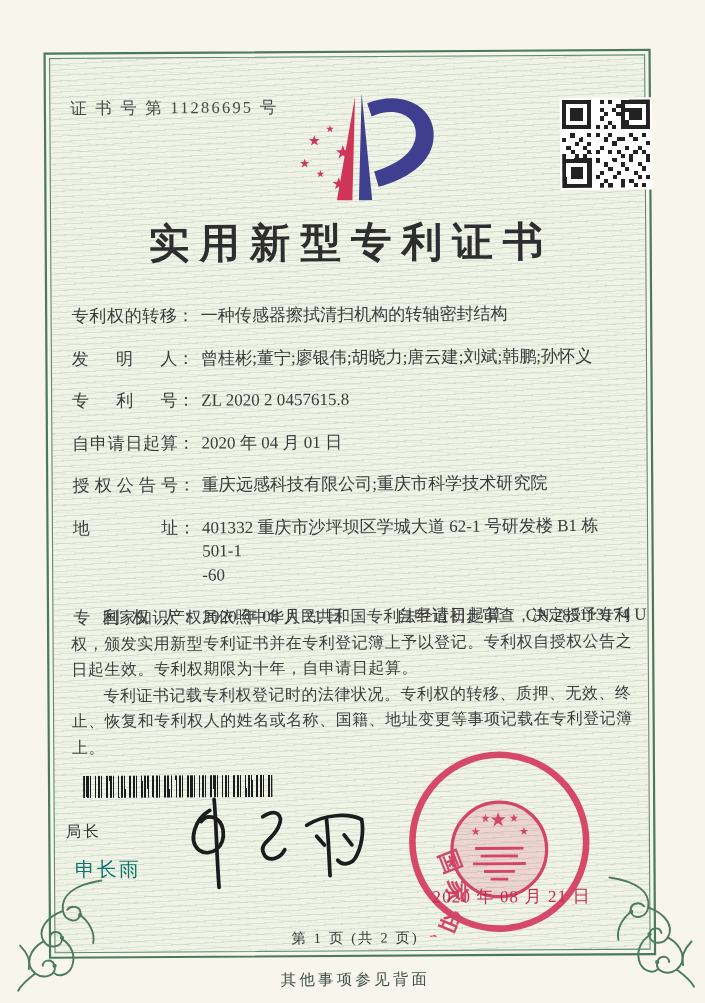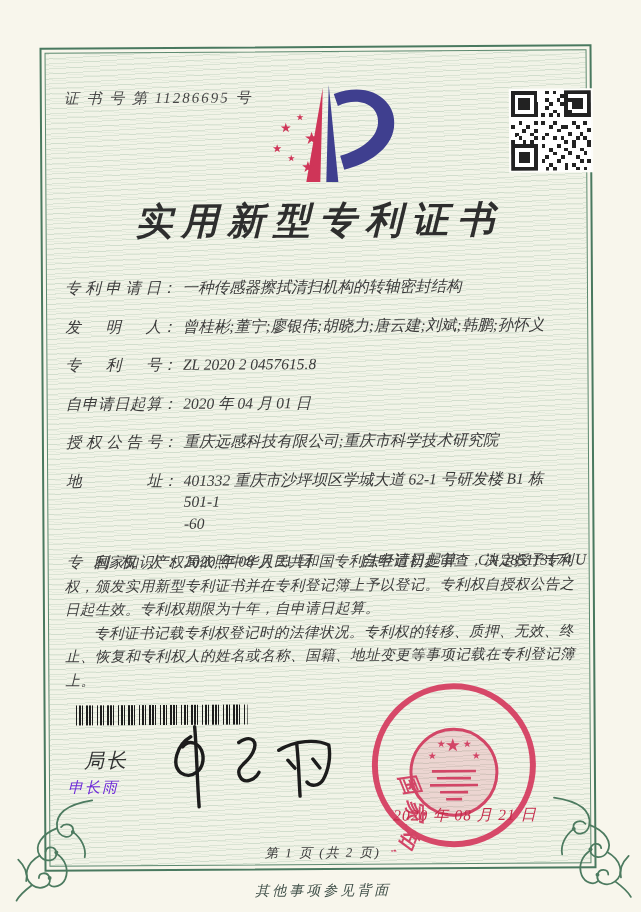--- a/index.html
+++ b/index.html
@@ -2,21 +2,21 @@
 <html><head>
 <meta charset="utf-8">
 <style>
   html,body{margin:0;padding:0;}
   body{
     width:641px;height:912px;
     background:#f8f6ec;
     font-family:"Liberation Serif","DejaVu Serif",serif;
     position:relative;overflow:hidden;
   }
-  .certificate{position:absolute;inset:0;font-style:italic;}
+  .certificate{position:absolute;inset:0;}
   .tilt{position:absolute;inset:0;transform:rotate(-0.35deg);transform-origin:50% 50%;}
 
   
   .frame{
     position:absolute;left:42px;top:46px;width:552px;height:824px;
     border:2.5px solid #49795f;box-sizing:border-box;z-index:1;
   }
   .frame-inner{
     position:absolute;inset:3px;border:1px solid #5d8a70;
     background:
@@ -52,22 +52,22 @@
   .legal p{margin:0;font-size:14.5px;line-height:23.5px;text-indent:2em;letter-spacing:.5px;}
 
   
   .barcode{
     position:absolute;left:74px;top:704px;width:172px;height:20px;z-index:2;
     background:repeating-linear-gradient(90deg,
       #1c1c1c 0 1.5px, transparent 1.5px 3px,
       #1c1c1c 3px 5px, transparent 5px 6px,
       #1c1c1c 6px 7px, transparent 7px 10.5px);
   }
-  .role{position:absolute;left:82px;top:746px;font-size:20px;letter-spacing:2px;color:#333;z-index:2;text-align:center;}
-  .name{position:absolute;left:66px;top:777px;font-size:15px;letter-spacing:2px;color:#6d28d9;z-index:2;}
+  .role{position:absolute;left:58px;top:746px;font-size:14px;letter-spacing:2px;color:#333;z-index:2;text-align:center;}
+  .name{position:absolute;left:66px;top:777px;font-size:18px;letter-spacing:2px;color:#0f766e;z-index:2;}
   .signature{position:absolute;left:155px;top:716px;z-index:2;}
 
   .seal{position:absolute;left:366px;top:680px;z-index:3;opacity:.9;}
   .seal-date{position:absolute;left:391px;top:806px;font-size:15.5px;letter-spacing:1px;color:#c52b4a;z-index:4;}
 
   
   .page-no{position:absolute;left:0;top:844px;width:100%;text-align:center;font-size:13px;letter-spacing:2px;color:#3a3a3a;z-index:2;}
   .back-note{position:absolute;left:0;top:882px;width:100%;text-align:center;font-size:14px;letter-spacing:3px;color:#41514a;z-index:2;}
 </style>
 </head>
@@ -146,21 +146,21 @@
       M8 8h1v1H8z M10 9h1v1h-1z M9 11h1v1H9z M11 8h1v1h-1z M12 10h1v1h-1z M13 12h1v1h-1z M8 12h1v1H8z M11 12h1v1h-1z M14 9h1v1h-1z M15 11h1v1h-1z M16 8h1v1h-1z M13 9h1v1h-1z
       M17 9h1v1h-1z M19 8h1v1h-1z M18 11h1v1h-1z M20 10h1v1h-1z M17 12h1v1h-1z M19 12h1v1h-1z M20 13h1v1h-1z M16 13h1v1h-1z M14 13h1v1h-1z
       M8 14h1v1H8z M10 15h1v1h-1z M12 14h1v1h-1z M14 15h1v1h-1z M16 14h1v1h-1z M18 15h1v1h-1z M20 14h1v1h-1z M9 17h1v1H9z M11 16h1v1h-1z M13 17h1v1h-1z M15 16h1v1h-1z M17 17h1v1h-1z M19 16h1v1h-1z
       M8 18h1v1H8z M10 19h1v1h-1z M12 18h1v1h-1z M14 19h1v1h-1z M16 19h1v1h-1z M18 18h1v1h-1z M20 18h1v1h-1z M9 20h1v1H9z M11 20h1v1h-1z M14 20h1v1h-1z M17 20h1v1h-1z M19 20h1v1h-1z"></path>
     </svg>
 
     <div class="doc-title">实用新型专利证书</div>
 
     <div class="fields">
       <div class="field-row">
-        <span class="flabel">专利申请日</span><span class="fcolon">：</span><span class="fvalue">一种传感器擦拭清扫机构的转轴密封结构</span>
+        <span class="flabel">专利权的转移</span><span class="fcolon">：</span><span class="fvalue">一种传感器擦拭清扫机构的转轴密封结构</span>
       </div>
       <div class="field-row">
         <span class="flabel">发明人</span><span class="fcolon">：</span><span class="fvalue">曾桂彬;董宁;廖银伟;胡晓力;唐云建;刘斌;韩鹏;孙怀义</span>
       </div>
       <div class="field-row">
         <span class="flabel">专利号</span><span class="fcolon">：</span><span class="fvalue">ZL 2020 2 0457615.8</span>
       </div>
       <div class="field-row">
         <span class="flabel">自申请日起算</span><span class="fcolon">：</span><span class="fvalue">2020 年 04 月 01 日</span>
       </div>

